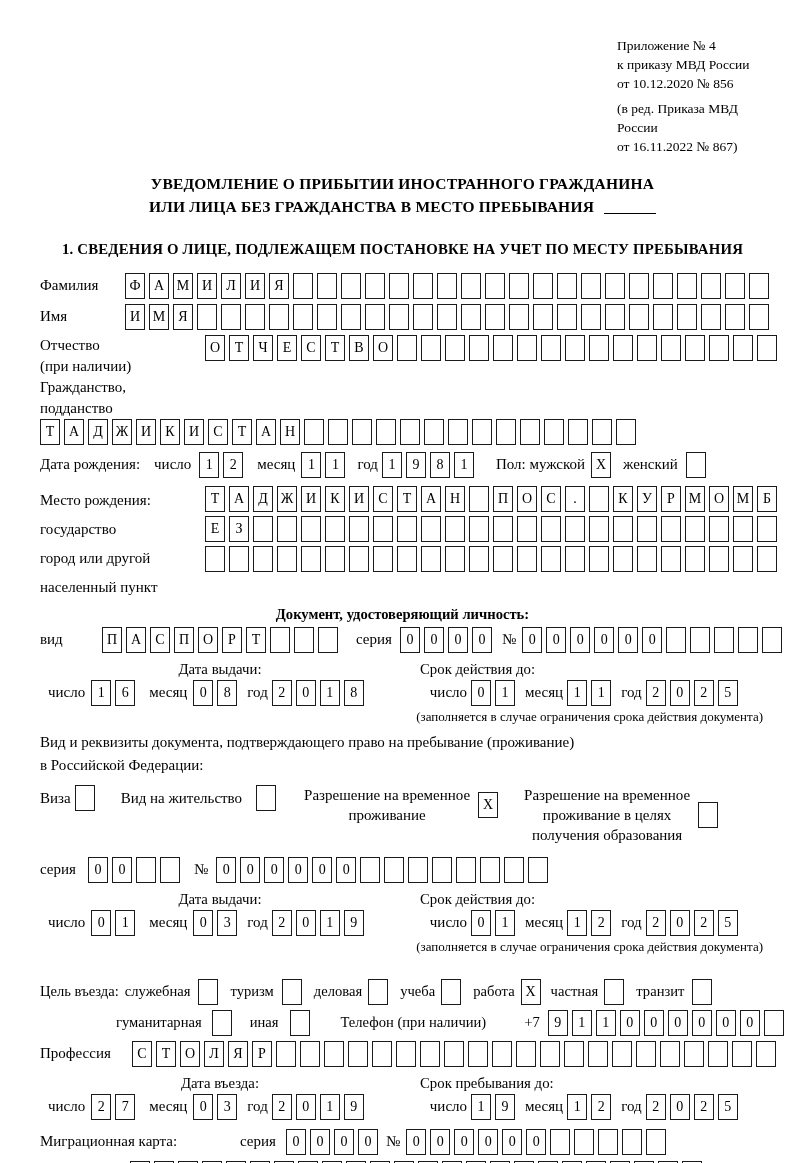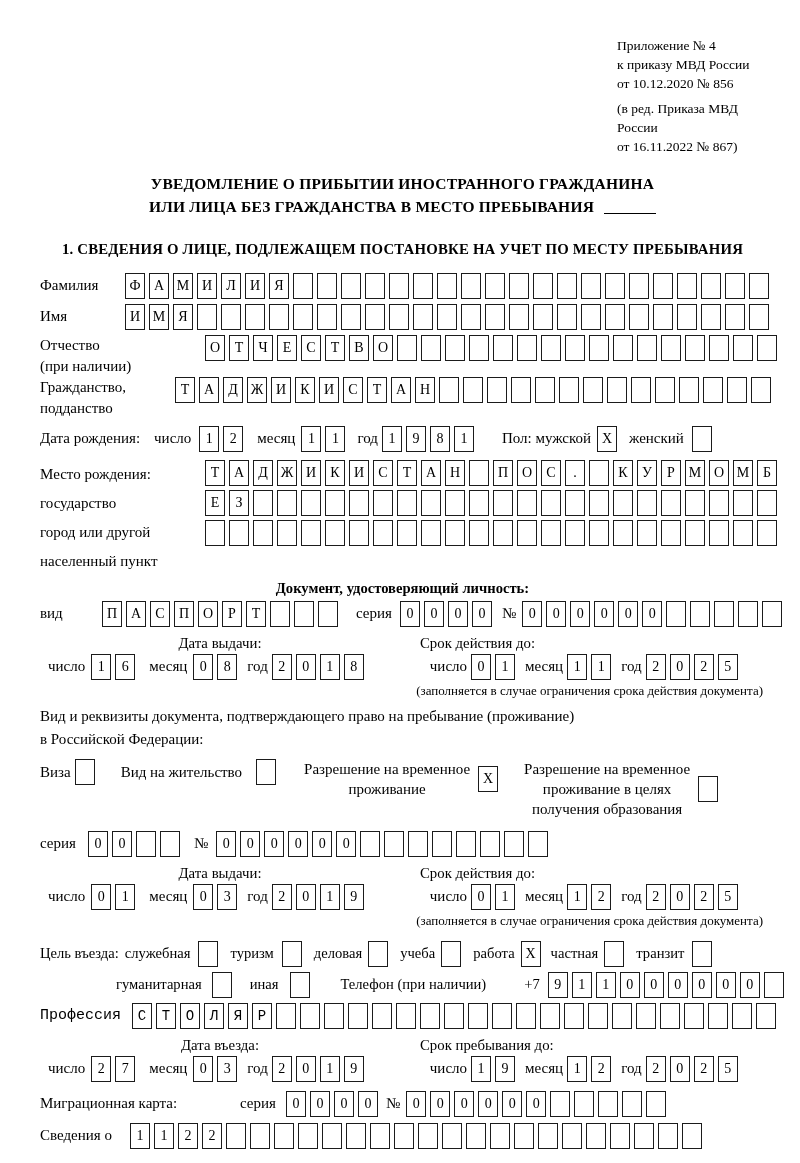--- a/index.html
+++ b/index.html
@@ -152,21 +152,21 @@
         <span class="cell"></span>
         <span class="cell"></span>
         <span class="cell"></span>
         <span class="cell"></span>
         <span class="cell"></span>
         <span class="cell"></span>
         <span class="cell"></span>
       </span>
   </div>
 
-  <div class="frow top" style="margin-top:0;">
+  <div class="frow top" style="margin-top:0;flex-direction:column;">
     <span class="lbl w135 stack">
       <span>Гражданство,</span><br>
       <span>подданство</span>
     </span>
     <span class="cells">
         <span class="cell">Т</span>
         <span class="cell">А</span>
         <span class="cell">Д</span>
         <span class="cell">Ж</span>
         <span class="cell">И</span>
@@ -205,21 +205,21 @@
         <span class="cell">1</span>
         <span class="cell">1</span>
       </span>
     <span class="lbl" style="margin-left:8px;margin-right:4px;">год</span>
     <span class="cells">
         <span class="cell">1</span>
         <span class="cell">9</span>
         <span class="cell">8</span>
         <span class="cell">1</span>
       </span>
-    <span class="lbl" style="margin-left:24px;margin-right:6px;">Пол: мужской</span>
+    <span class="lbl" style="margin-left:18px;margin-right:6px;">Пол: мужской</span>
     <span class="cells">
         <span class="cell">X</span>
       </span>
     <span class="lbl" style="margin-left:8px;margin-right:8px;">женский</span>
     <span class="cells">
         <span class="cell"></span>
       </span>
   </div>
 
   <div class="frow top" style="margin-top:8px;">
@@ -501,21 +501,21 @@
       <span class="cells">
           <span class="cell">2</span>
           <span class="cell">0</span>
           <span class="cell">2</span>
           <span class="cell">5</span>
         </span>
     </span>
   </div>
   <div class="dnote">(заполняется в случае ограничения срока действия документа)</div>
 
-  <div class="frow mini" style="margin-top:12px;">
+  <div class="frow mini" style="margin-top:24px;">
     <span class="lbl">Цель въезда:</span>
     <span class="lbl" style="margin-left:6px;margin-right:8px;">служебная</span>
     <span class="cells">
         <span class="cell"></span>
       </span>
     <span class="lbl" style="margin-left:8px;margin-right:8px;">туризм</span>
     <span class="cells">
         <span class="cell"></span>
       </span>
     <span class="lbl" style="margin-left:8px;margin-right:6px;">деловая</span>
@@ -557,21 +557,21 @@
         <span class="cell">0</span>
         <span class="cell">0</span>
         <span class="cell">0</span>
         <span class="cell">0</span>
         <span class="cell">0</span>
         <span class="cell">0</span>
         <span class="cell"></span>
       </span>
   </div>
 
-  <div class="frow" style="font-family:Liberation Mono, monospace;">
+  <div class="frow" style="">
     <span class="lbl" style="width:92px;">Профессия</span>
     <span class="cells">
         <span class="cell">С</span>
         <span class="cell">Т</span>
         <span class="cell">О</span>
         <span class="cell">Л</span>
         <span class="cell">Я</span>
         <span class="cell">Р</span>
         <span class="cell"></span>
         <span class="cell"></span>

